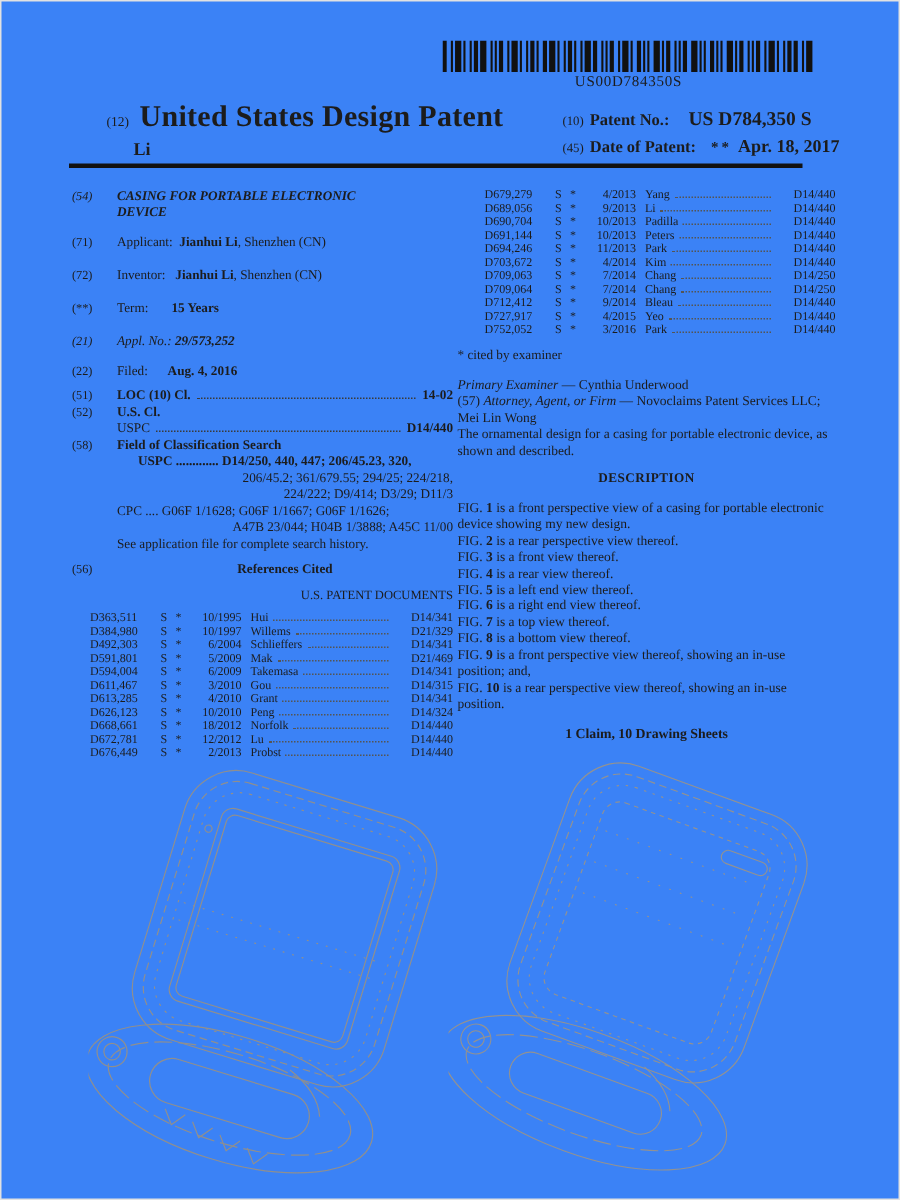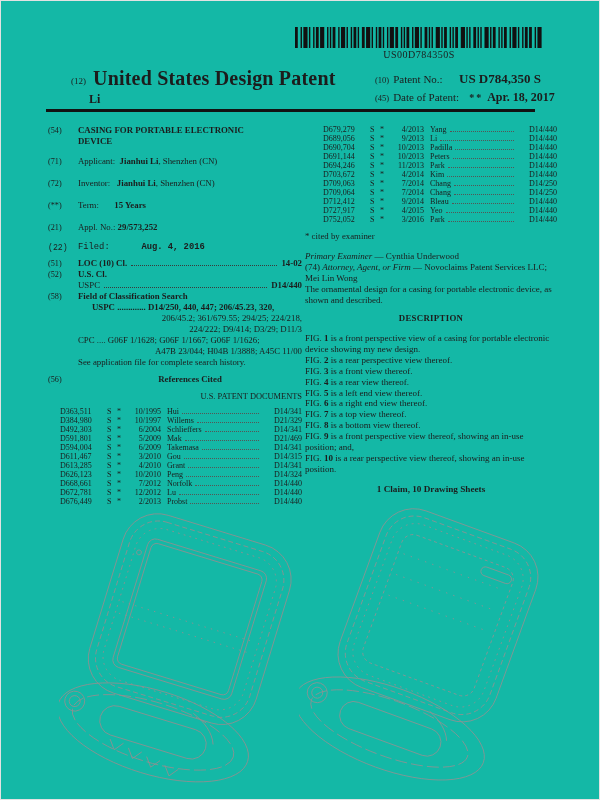--- a/index.html
+++ b/index.html
@@ -1,47 +1,47 @@
 <!DOCTYPE html>
 <html><head>
 <meta charset="utf-8">
 <style>
   html,body{margin:0;padding:0;background:#f2f2f2;}
-  .page{position:relative;width:600px;height:800px;background:#14b8a6;color:#1c1c1c;
+  .page{position:relative;width:600px;height:800px;background:#3b82f6;color:#1c1c1c;
     font-family:"Liberation Serif",serif;border:1px solid #e2e2e2;box-sizing:border-box;overflow:hidden;}
   
   .barcode-wrap{position:absolute;left:294px;top:26px;width:248px;text-align:center;}
   .barcode-wrap svg{width:248px;height:21px;display:block;}
   .barcode-text{font-size:10px;margin-top:1px;letter-spacing:.5px;}
   
   .hdr-left{position:absolute;left:70px;top:66px;display:flex;align-items:flex-end;gap:7px;}
   .tag12{font-size:9px;padding-bottom:4px;}
   .doc-title{font-size:20px;font-weight:bold;letter-spacing:.2px;white-space:nowrap;}
   .inventor-short{position:absolute;left:88px;top:91px;font-size:12px;font-weight:bold;}
   .hdr-right{position:absolute;left:374px;top:70px;width:166px;font-size:11px;}
   .hdr-row{display:flex;align-items:baseline;gap:4px;margin-bottom:3px;}
   .hdr-tag{font-size:8.5px;}
-  .hdr-lbl{font-weight:normal;white-space:nowrap;}
+  .hdr-lbl{font-weight:bold;white-space:nowrap;}
   .hdr-val{font-weight:bold;margin-left:auto;white-space:nowrap;font-size:13px;}
   .hdr-val2{font-weight:bold;margin-left:auto;white-space:nowrap;font-size:12px;}
   .stars{font-weight:bold;letter-spacing:2px;font-size:10px;margin-left:auto;padding-left:6px;}
   .rule{position:absolute;left:45px;top:108px;width:489px;height:2.5px;background:#121212;}
   
   .col{position:absolute;top:124px;font-size:8.8px;line-height:11px;}
   .col-left{left:47px;width:254px;}
   .col-right{left:304px;width:252px;}
   .f-row{display:flex;}
   .f-tag{width:30px;flex:none;font-size:8.2px;}
   .f-content{flex:1;}
   .b{font-weight:bold;}
   .i{font-style:italic;}
   .w54{max-width:180px;}
   .mb-lg{margin-bottom:11px;}
-  .mb-md{margin-bottom:9px;}
-  .mb-sm{margin-bottom:5px;font-family:Liberation Mono, monospace;}
+  .mb-md{margin-bottom:9px;font-style:italic;}
+  .mb-sm{margin-bottom:5px;}
   .leader{flex:1;border-bottom:1px dotted #3a3a3a;margin:0 4px 2px 4px;min-width:8px;}
   .lrow{display:flex;align-items:baseline;}
   .sub-indent{padding-left:14px;font-weight:bold;}
   .cont-line{text-align:right;}
   .center-bold{text-align:center;font-weight:bold;}
   .center{text-align:right;}
   
   .refs{padding-left:12px;font-size:8px;line-height:9px;}
   .ref-row{display:flex;align-items:baseline;}
   .rn{width:47px;flex:none;}
@@ -302,21 +302,21 @@
           <span class="rs">*</span>
           <span class="rd">10/2010</span>
           <span class="rnm">Peng</span>
           <span class="ldr"></span>
           <span class="rc">D14/324</span>
         </div>
         <div class="ref-row">
           <span class="rn">D668,661</span>
           <span class="rk">S</span>
           <span class="rs">*</span>
-          <span class="rd">7/2012</span>
+          <span class="rd">18/2012</span>
           <span class="rnm">Norfolk</span>
           <span class="ldr"></span>
           <span class="rc">D14/440</span>
         </div>
         <div class="ref-row">
           <span class="rn">D672,781</span>
           <span class="rk">S</span>
           <span class="rs">*</span>
           <span class="rd">12/2012</span>
           <span class="rnm">Lu</span>
@@ -438,21 +438,21 @@
           <span class="rc">D14/440</span>
         </div>
       </div>
 
     <div style="margin:7px 0 9px 0">* cited by examiner</div>
 
     <div style="font-size:9px;line-height:11px">
       <span class="i">Primary Examiner</span> <span>— Cynthia Underwood</span>
     </div>
     <div style="font-size:9px;line-height:11px">
-      <span>(74)</span> <span class="i">Attorney, Agent, or Firm</span> <span>— Novoclaims Patent Services LLC; Mei Lin Wong</span>
+      <span>(57)</span> <span class="i">Attorney, Agent, or Firm</span> <span>— Novoclaims Patent Services LLC; Mei Lin Wong</span>
     </div>
 
     <div style="font-size:9px;line-height:11px">The ornamental design for a casing for portable electronic device, as shown and described.</div>
 
     <div class="desc-head">DESCRIPTION</div>
 
     <div>
         <p class="fig-line">FIG. <b>1</b> is a front perspective view of a casing for portable electronic device showing my new design.</p>
         <p class="fig-line">FIG. <b>2</b> is a rear perspective view thereof.</p>
         <p class="fig-line">FIG. <b>3</b> is a front view thereof.</p>

